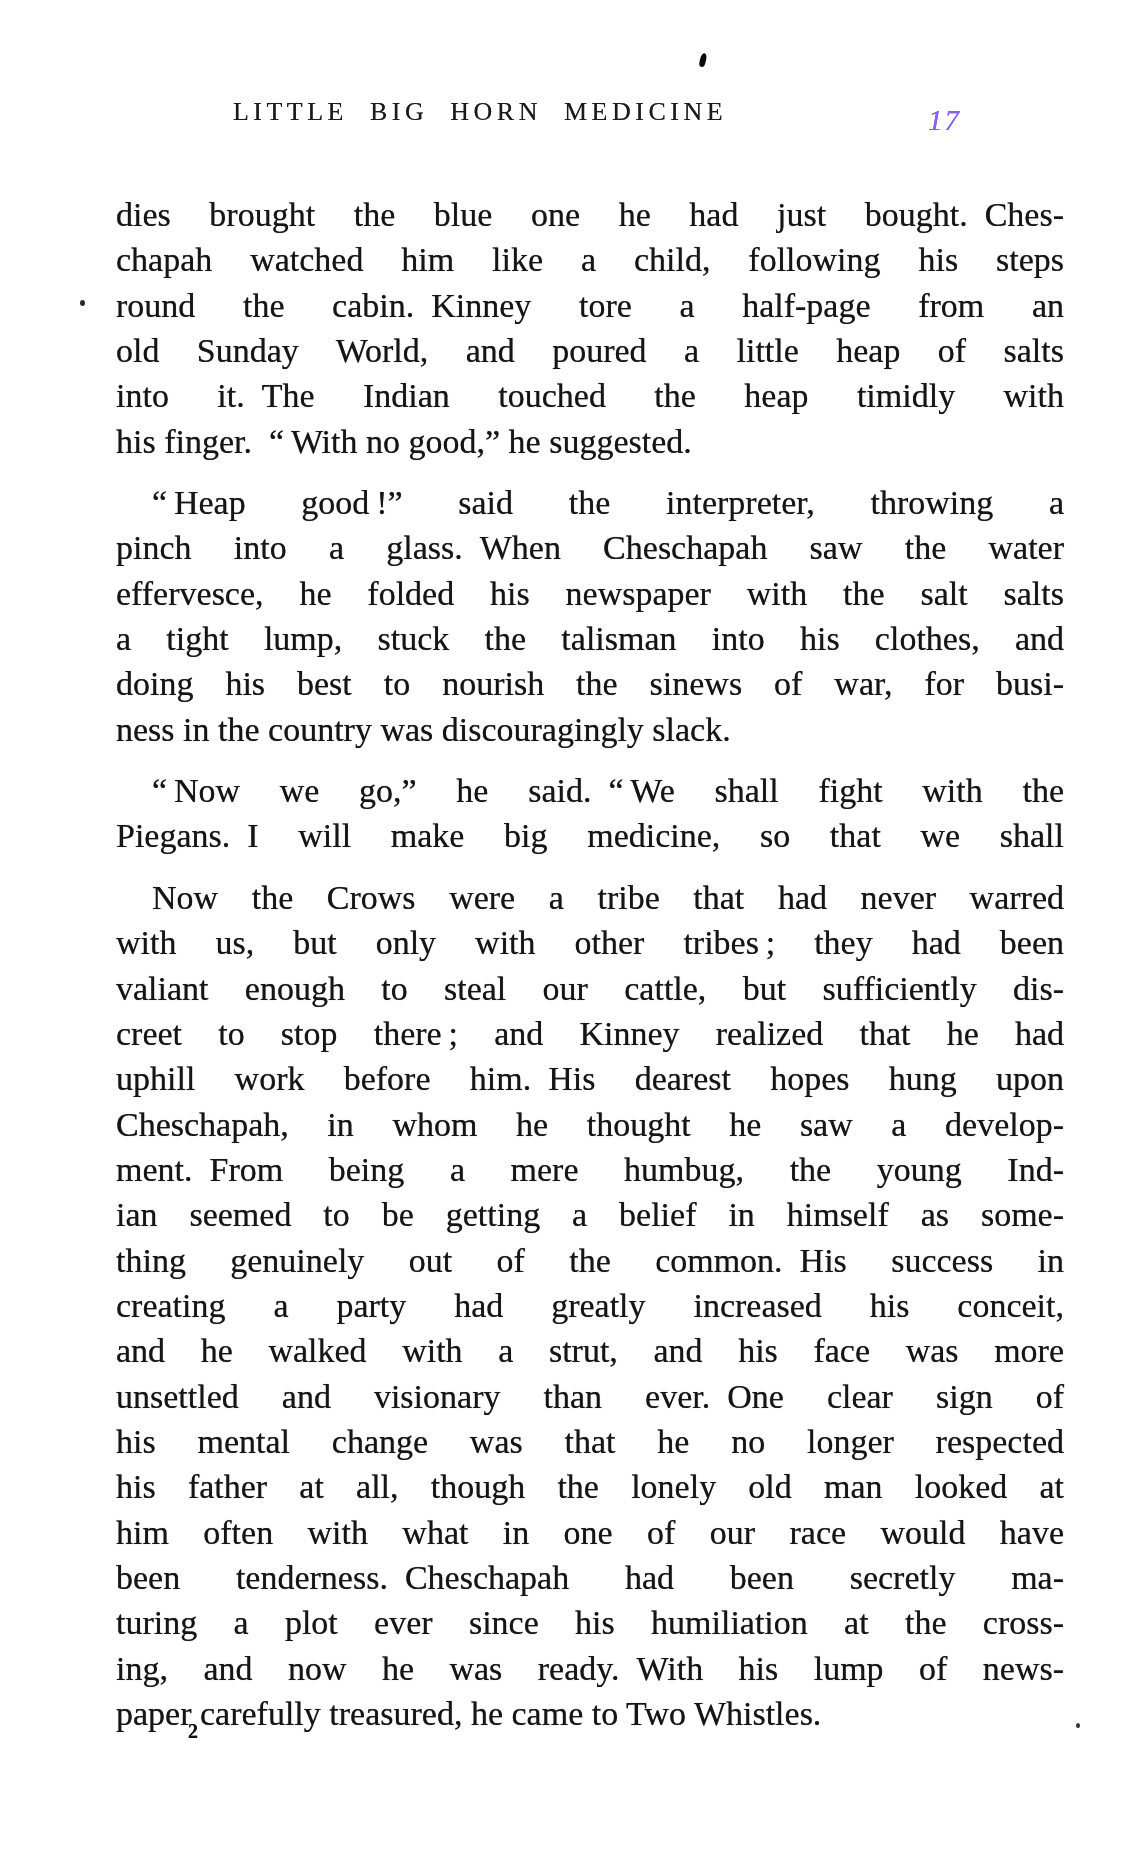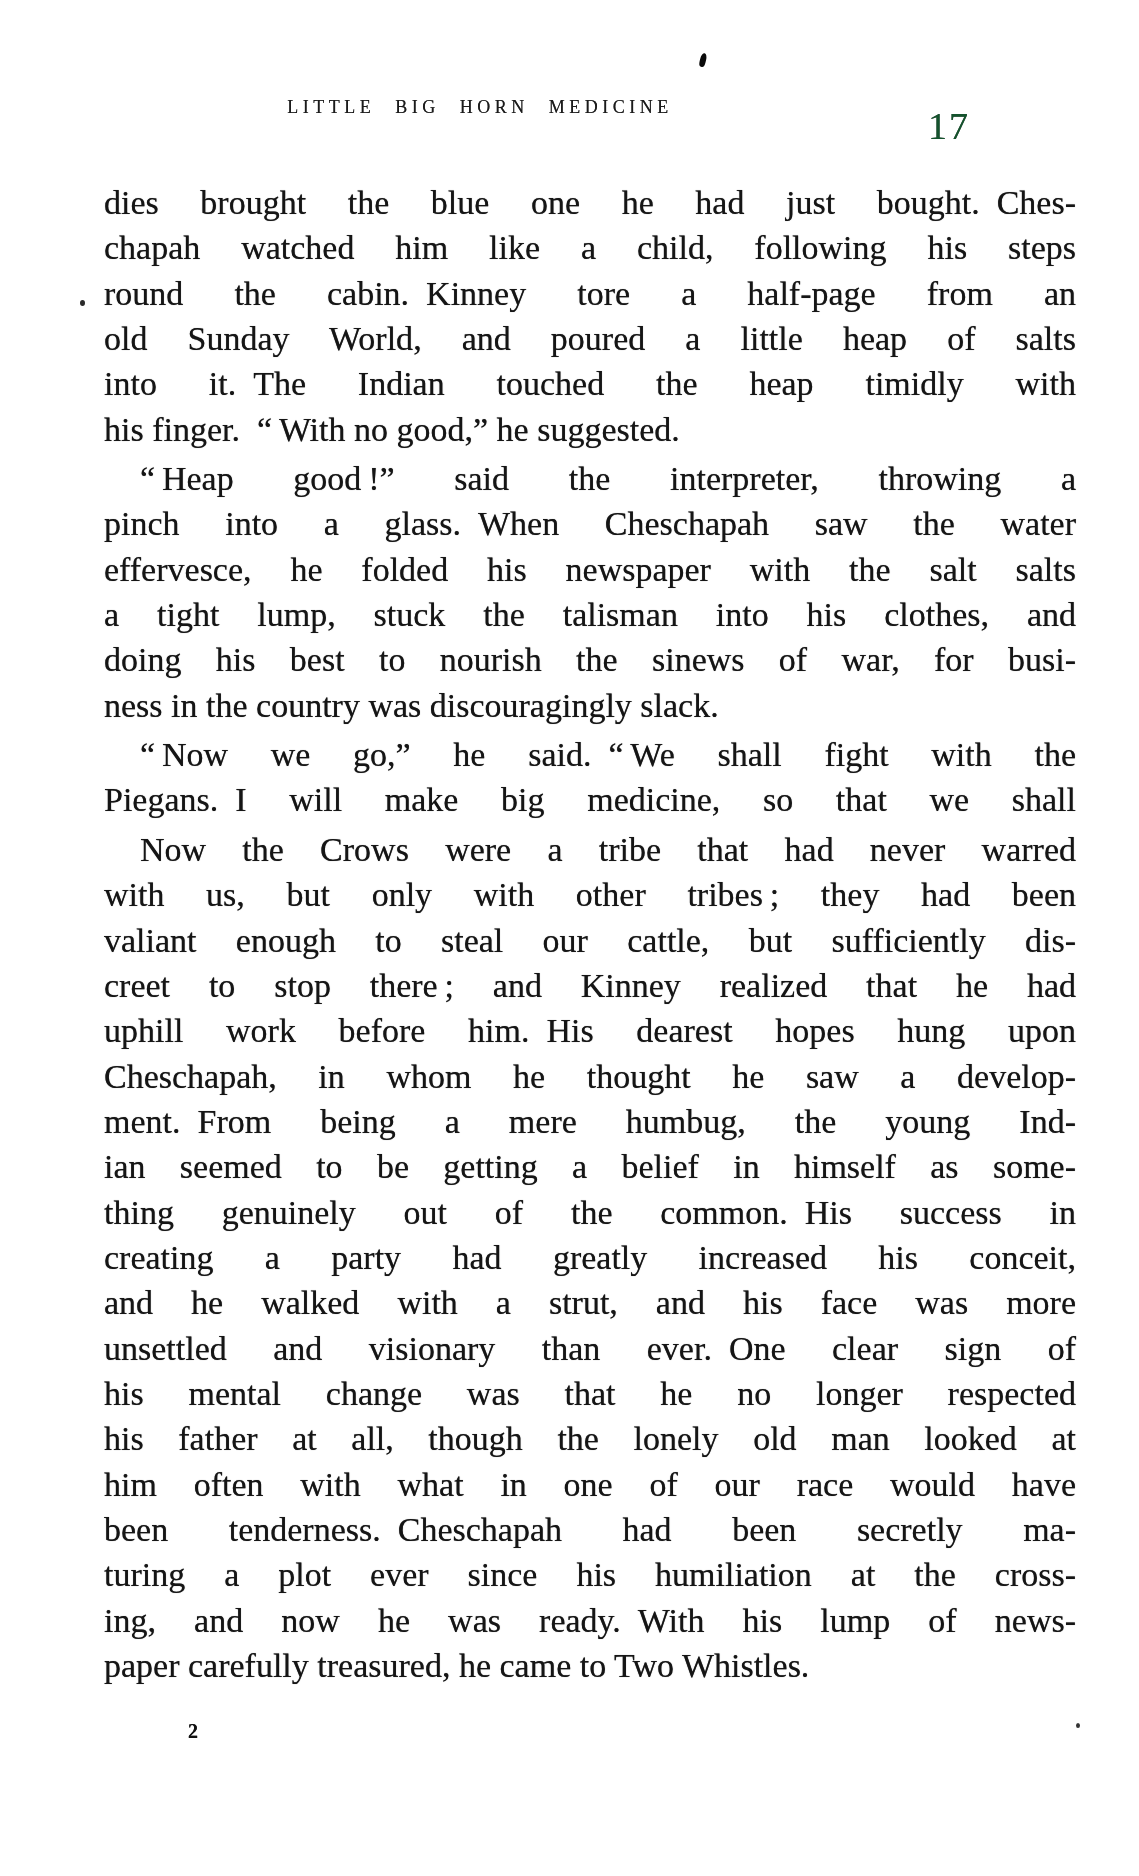--- a/index.html
+++ b/index.html
@@ -15,47 +15,48 @@
     background: #ffffff;
     color: #141414;
     overflow: hidden;
   }
   .running-title {
     position: absolute;
     top: 97px;
     left: 0;
     width: 960px;
     text-align: center;
-    font-size: 18px;
+    font-size: 26px;
     letter-spacing: 4.5px;
     word-spacing: 11px;
     color: #1b1b1b;
     text-shadow: 0 0 0.6px rgba(0,0,0,0.65);
     white-space: nowrap;
   }
   .page-number {
     position: absolute;
     top: 104px;
     left: 928px;
-    font-size: 38px;
+    font-size: 29px;
     letter-spacing: 2px;
-    color: #14532d;
+    color: #8b5cf6;
     text-shadow: 0 0 0.6px rgba(0,0,0,0.65);
+    font-style: italic;
   }
   .page-body {
     position: absolute;
     top: 176px;
     left: 100px;
     width: 980px;
     font-size: 34px;
     line-height: 45.35px;
     color: #151515;
     text-shadow: 0 0 0.7px rgba(0,0,0,0.7);
   }
-  .paragraph { margin: 4px; padding: 0; }
+  .paragraph { margin: 16px; padding: 0; }
   .text-line {
     text-align: justify;
     text-align-last: justify;
     height: 45.35px;
   }
   .text-line.para-end { text-align-last: left; }
   .text-line.indent { text-indent: 36px; }
   .italic-word { }
   .ink-speck-top {
     position: absolute;

